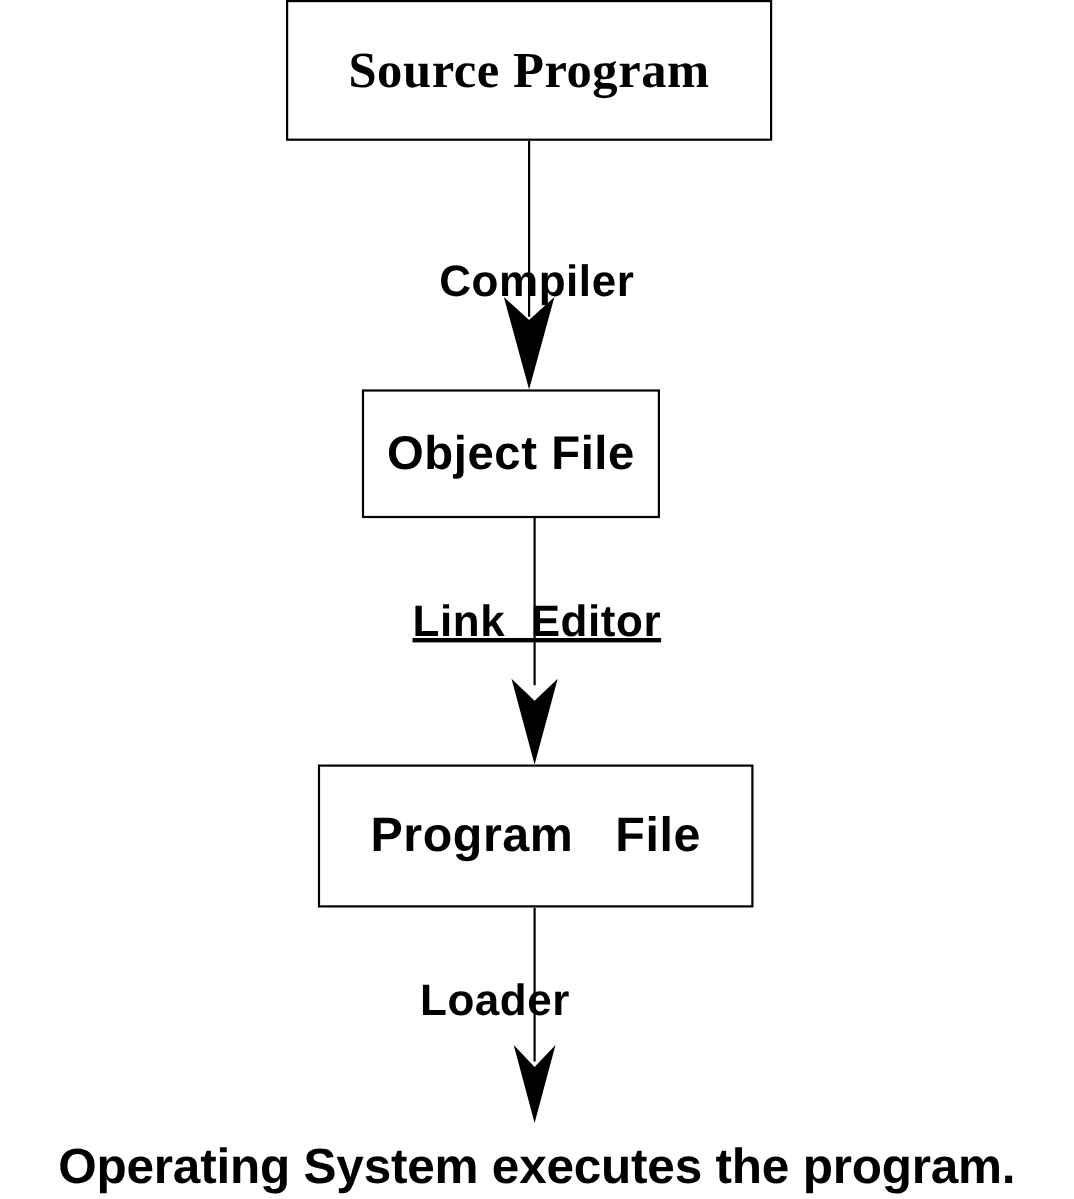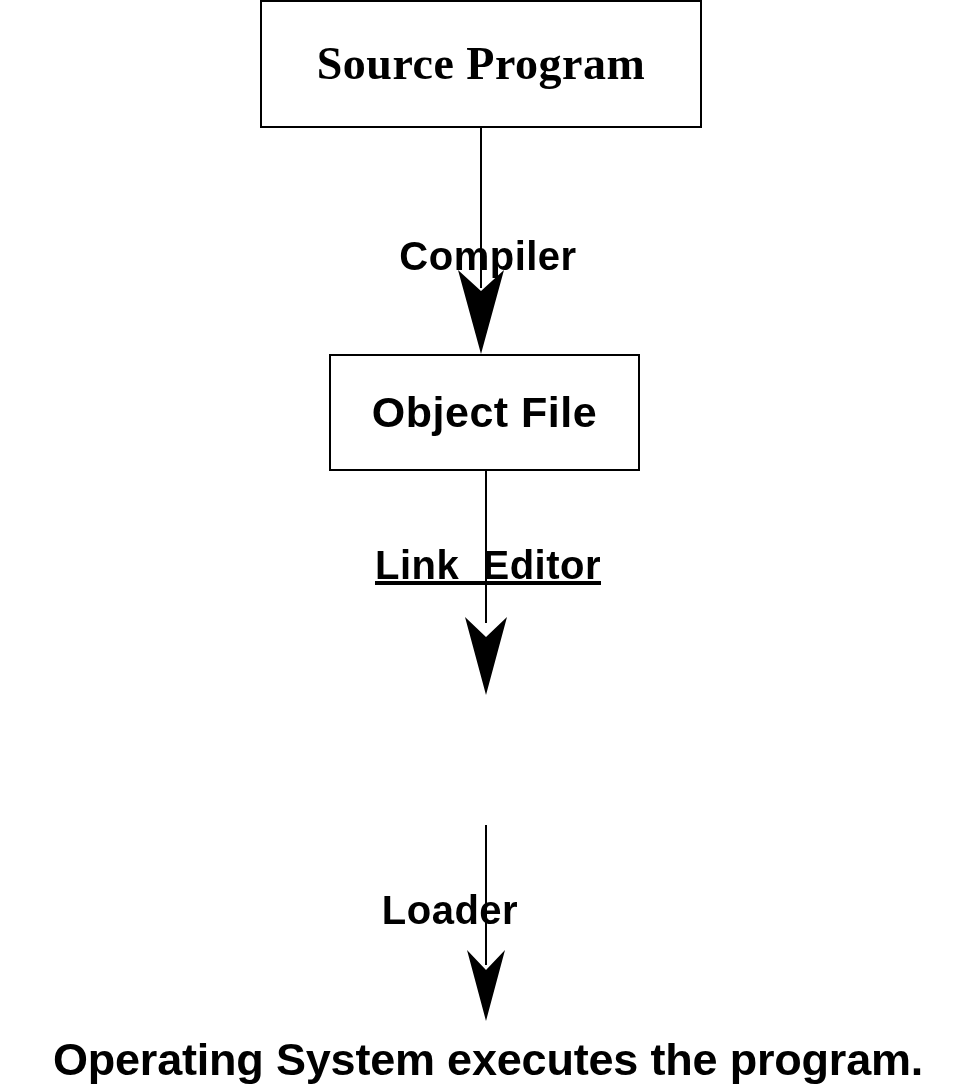--- a/index.html
+++ b/index.html
@@ -42,21 +42,21 @@
     height: 128px;
     font-family: Liberation Serif, serif;
   }
   #box-source .node-label {
     font-size: 46px;
     letter-spacing: 0.5px;
   }
   #box-object {
     left: 329px;
     top: 354px;
-    width: 311px;
+    width: 271px;
     height: 117px;
     justify-content: center;
   }
   #box-object .node-label {
     font-size: 43px;
     letter-spacing: 0.5px;
   }
   #box-program {
     left: 289px;
     top: 695px;
@@ -136,20 +136,23 @@
   <div class="node-box" id="box-object">
     <span class="node-label">Object File</span>
   </div>
 
   <svg class="connector" id="connector-link-editor" style="left:444px; top:471px;" width="100" height="226" viewBox="0 0 100 226">
     <line x1="42" y1="0" x2="42" y2="152" stroke="#000000" stroke-width="2"></line>
     <polygon points="42,224 21,146 42,166 63,146" fill="#000000"></polygon>
   </svg>
   <div class="edge-label" id="label-link-editor">Link  Editor</div>
 
+  <div class="node-box" id="box-program">
+    <span class="node-label">Program   File</span>
+  </div>
 
   <svg class="connector" id="connector-loader" style="left:447px; top:825px;" width="100" height="200" viewBox="0 0 100 200">
     <line x1="39" y1="0" x2="39" y2="140" stroke="#000000" stroke-width="2"></line>
     <polygon points="39,196 20,125 39,145 58,125" fill="#000000"></polygon>
   </svg>
   <div class="edge-label" id="label-loader">Loader</div>
 
   <div id="caption-text">Operating System executes the program.</div>
 
 </div>

